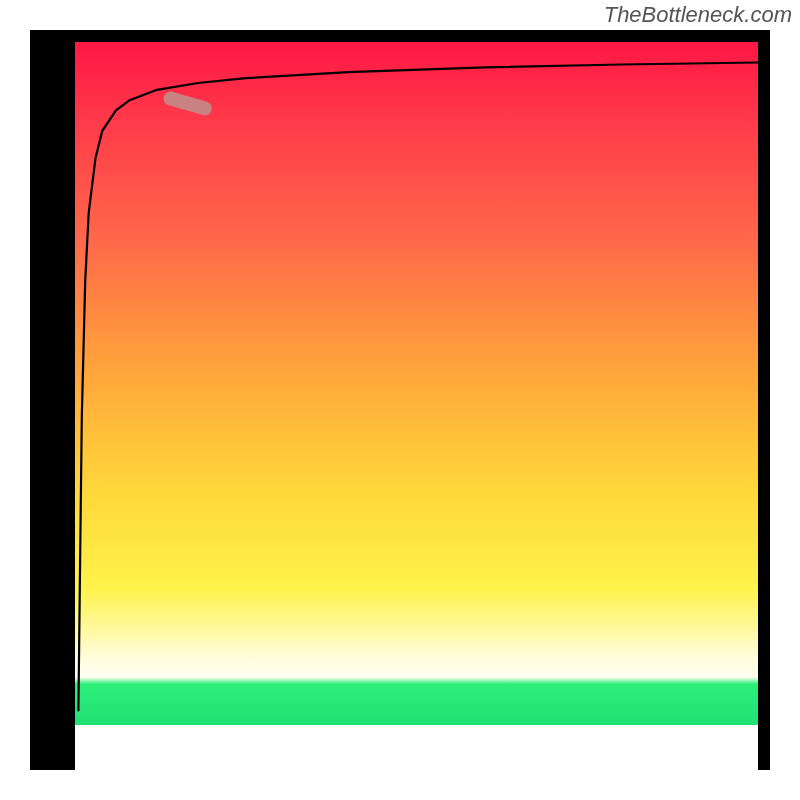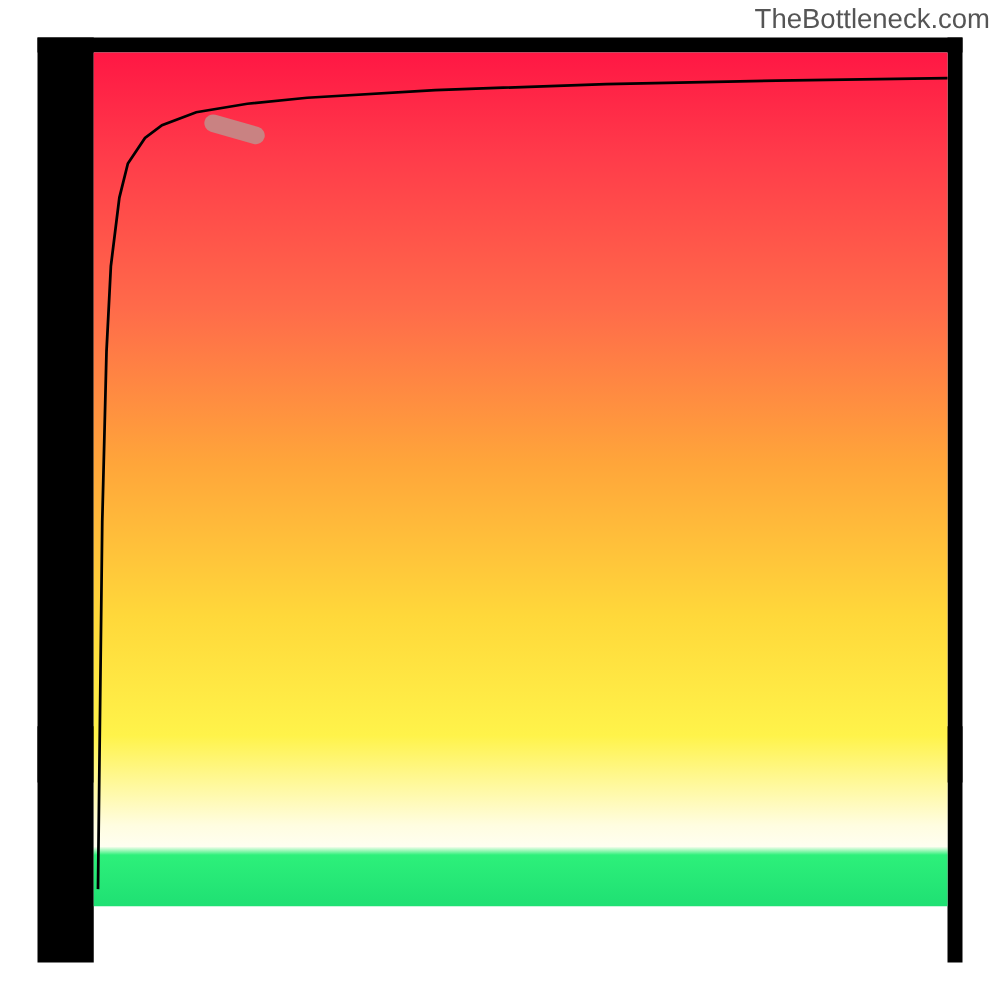--- a/index.html
+++ b/index.html
@@ -7,20 +7,21 @@
     padding: 0;
     width: 800px;
     height: 800px;
     background: #ffffff;
     overflow: hidden;
   }
   .wrapper {
     position: relative;
     width: 800px;
     height: 656px;
+    font-style: italic;
   }
   .attribution {
     position: absolute;
     top: 2px;
     right: 8px;
     font-family: Arial, Helvetica, sans-serif;
     font-size: 22px;
     color: #555;
     letter-spacing: 0px;
   }

